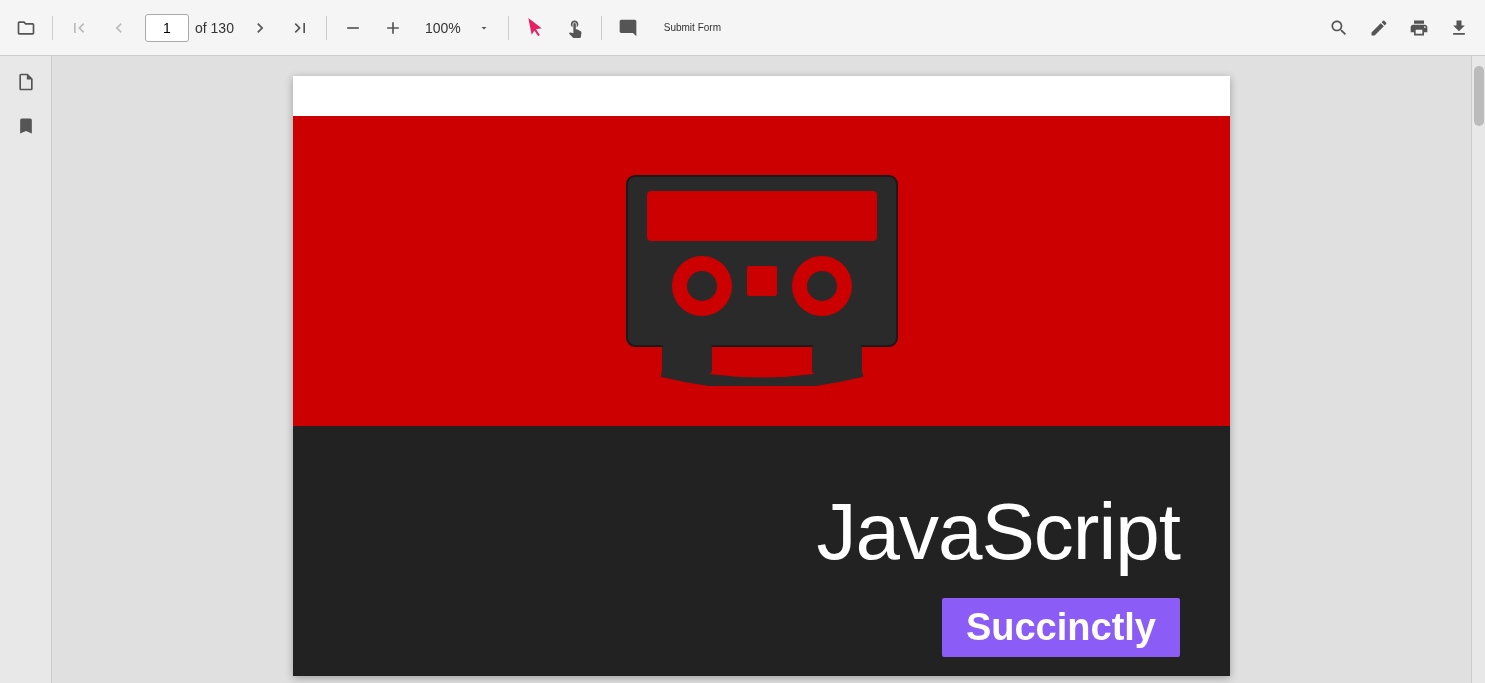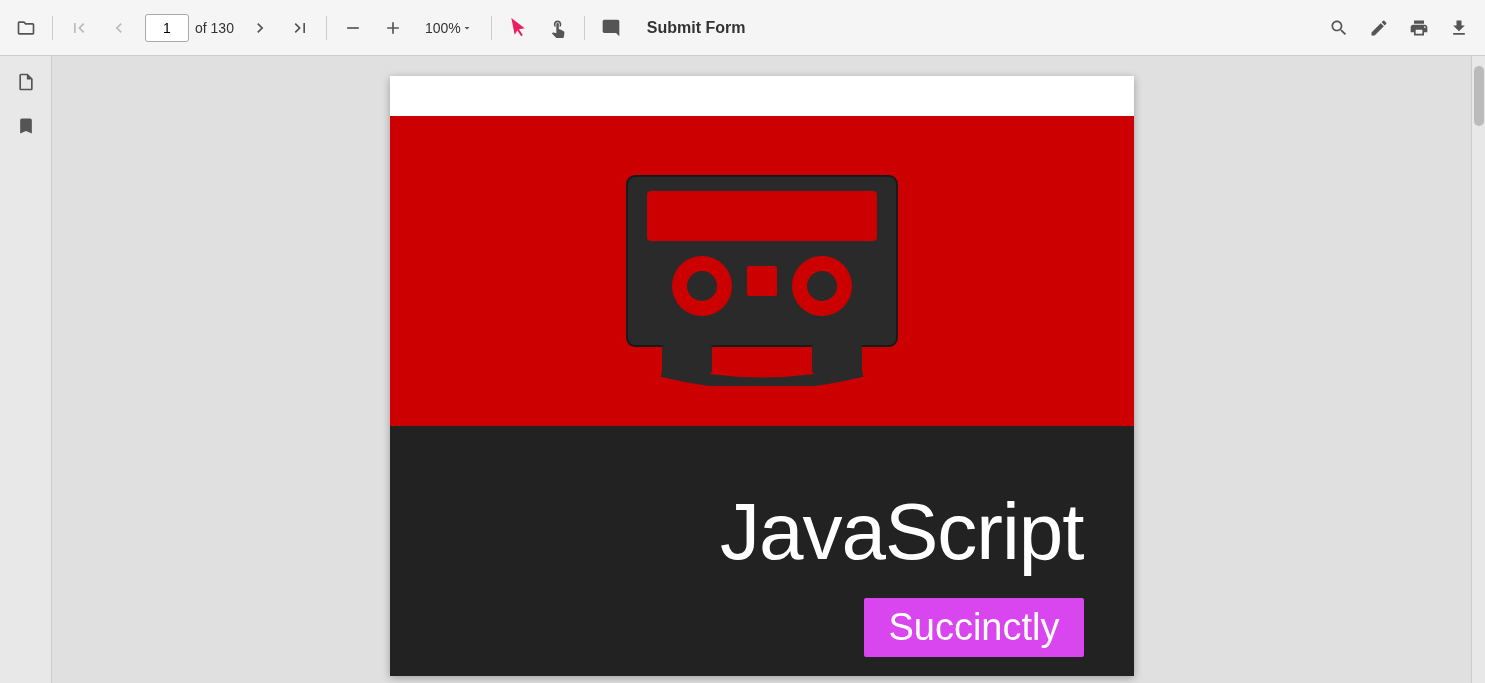--- a/index.html
+++ b/index.html
@@ -54,44 +54,43 @@
 
     .zoom-group {
       display: flex;
       align-items: center;
       gap: 2px;
       margin: 0 4px;
     }
     .zoom-display {
       display: flex;
       align-items: center;
-      gap: 0;
+      gap: 17px;
       cursor: pointer;
       padding: 4px 6px;
       border-radius: 3px;
       font-size: 14px;
       color: #333;
     }
 
     .toolbar-separator {
       width: 1px;
       height: 24px;
       background: #ccc;
       margin: 0 4px;
     }
 
     .submit-form-btn {
       padding: 6px 14px;
       background: transparent;
       border: none;
-      font-size: 16px;
+      font-size: 10px;
       color: #333;
       cursor: pointer;
       border-radius: 3px;
-      font-weight: bold;
     }
 
     .toolbar-right {
       margin-left: auto;
       display: flex;
       align-items: center;
       gap: 4px;
     }
 
     
@@ -150,21 +149,21 @@
       background: #bbb;
       border-radius: 5px;
       position: absolute;
       top: 10px;
       left: 2px;
     }
 
     
     #pdf-page {
       background: white;
-      width: 744px;
+      width: 937px;
       min-height: 600px;
       box-shadow: 0 2px 8px rgba(0,0,0,0.3);
       position: relative;
       overflow: hidden;
     }
 
     
     .cover-top {
       background: #cc0000;
       height: 310px;
@@ -188,24 +187,24 @@
     .js-title {
       font-size: 80px;
       font-weight: 300;
       color: white;
       letter-spacing: -1px;
       width: 100%;
       text-align: right;
     }
 
     .succinctly-badge {
-      background: #d946ef;
+      background: #8b5cf6;
       color: white;
       font-size: 38px;
-      font-weight: normal;
+      font-weight: bold;
       padding: 8px 24px;
       border-radius: 2px;
       text-align: right;
     }
 
     
     .svg-icon { width: 20px; height: 20px; fill: currentColor; }
   </style>
 </head>
 <body>

